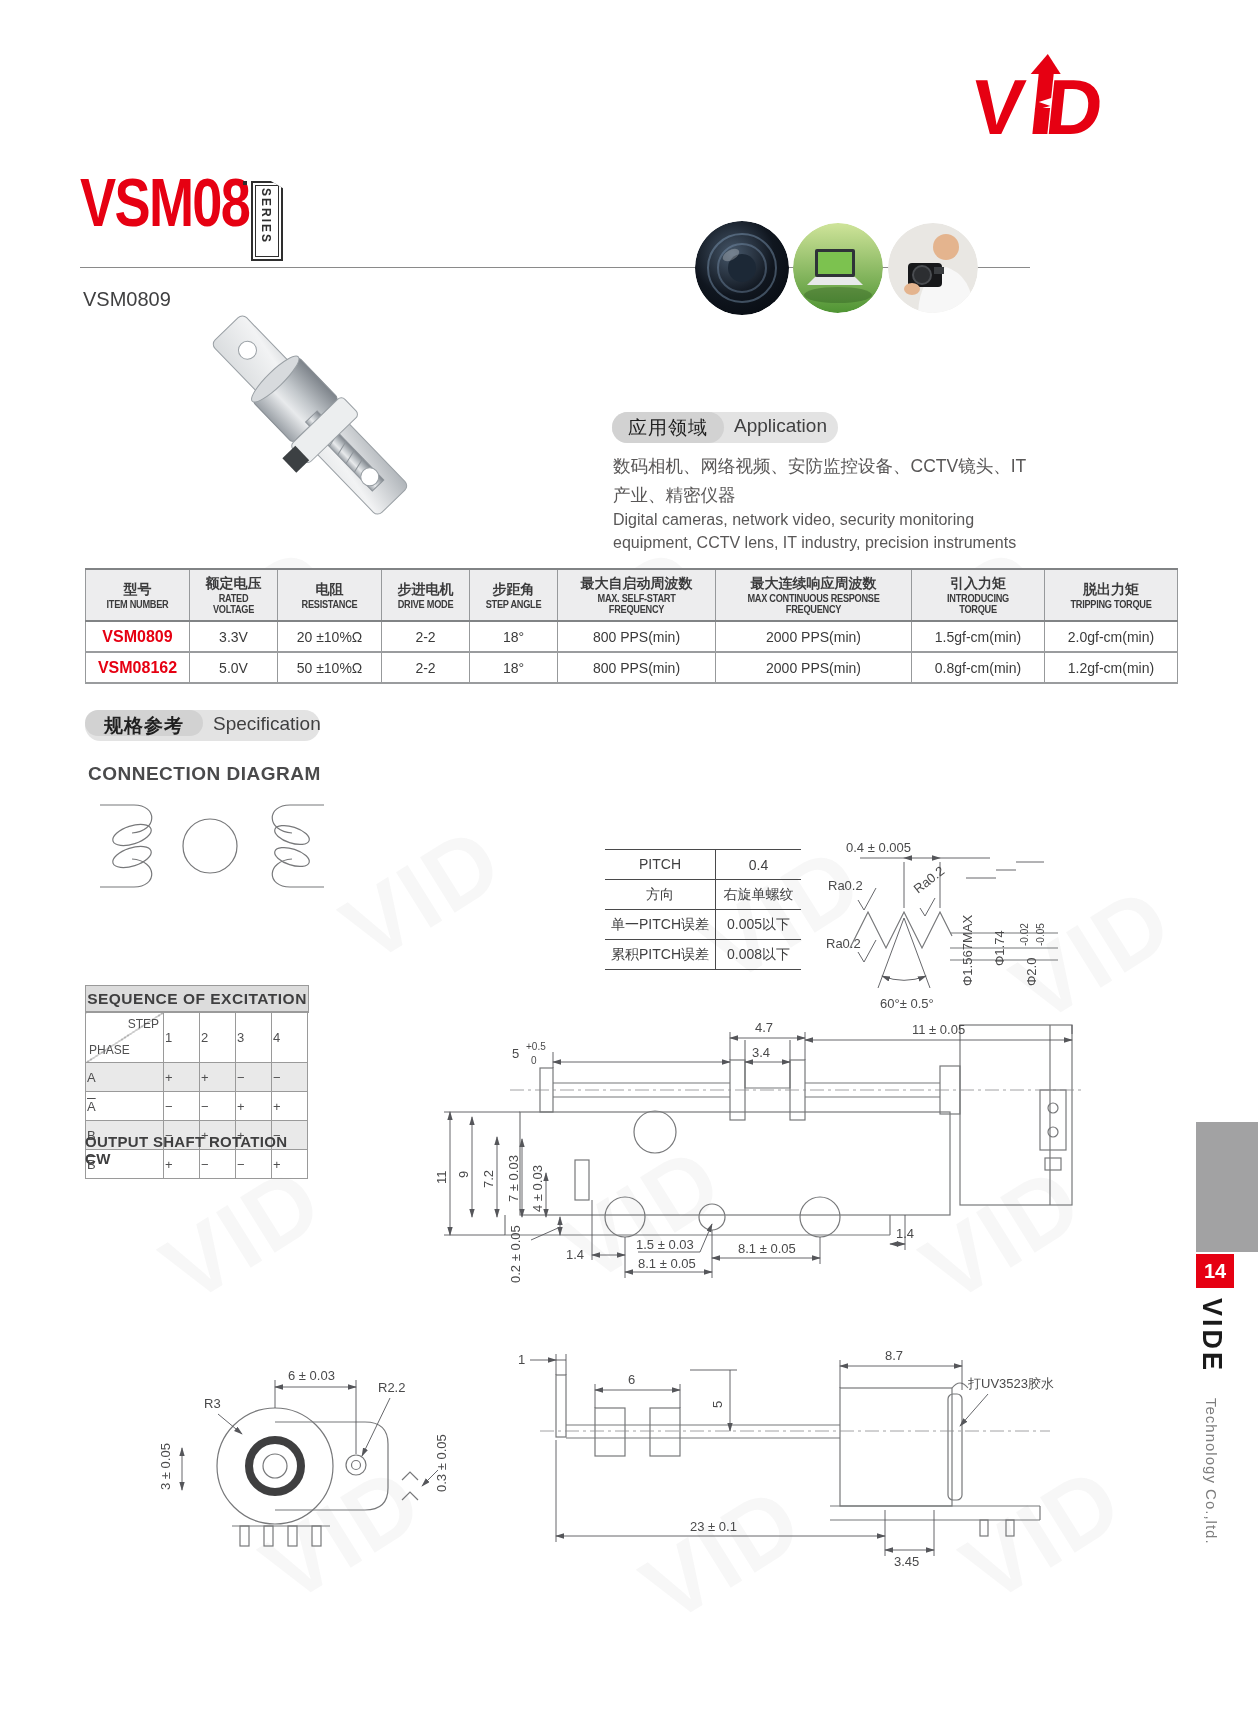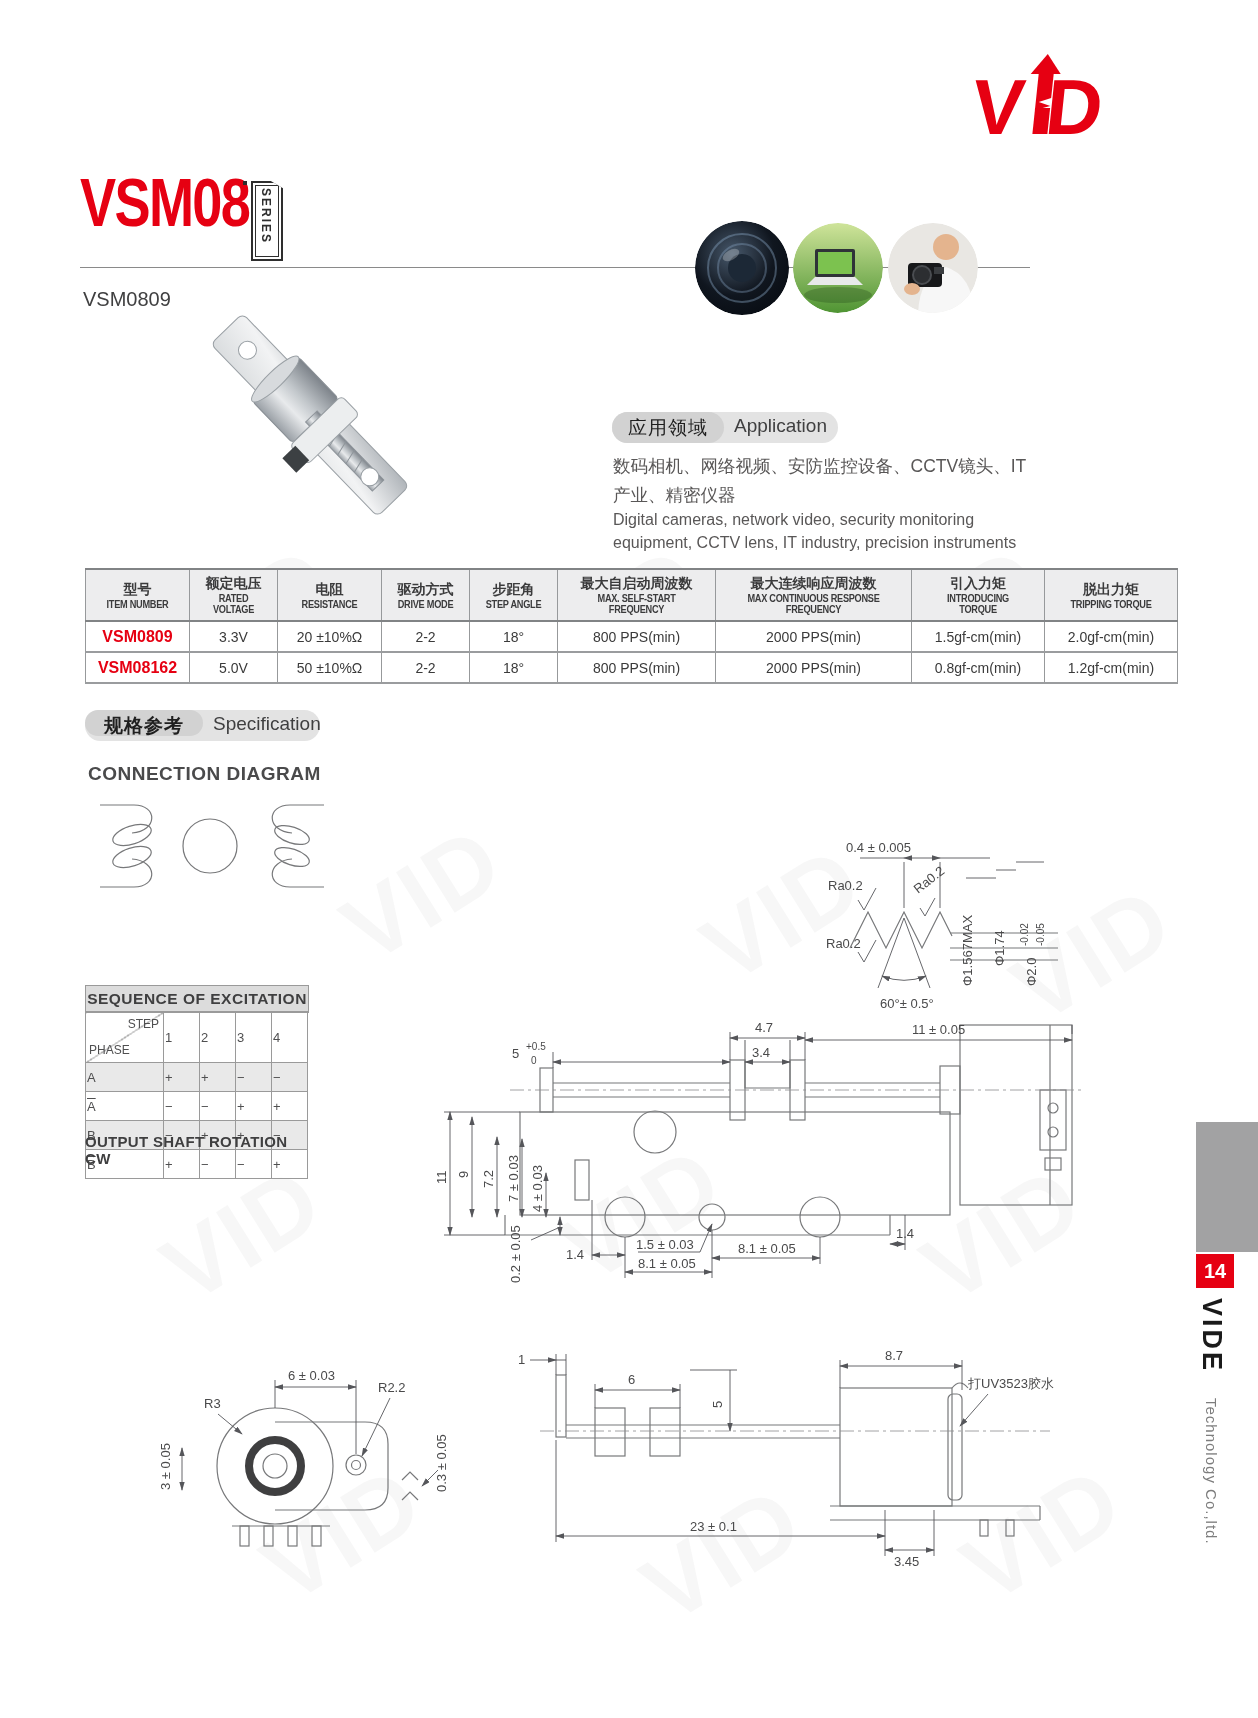--- a/index.html
+++ b/index.html
@@ -213,21 +213,21 @@
           </td>
       <td>
             <span class="hcn">额定电压</span>
             <span class="hen">RATED VOLTAGE</span>
           </td>
       <td>
             <span class="hcn">电阻</span>
             <span class="hen">RESISTANCE</span>
           </td>
       <td>
-            <span class="hcn">驱动方式</span>
+            <span class="hcn">步进电机</span>
             <span class="hen">DRIVE MODE</span>
           </td>
       <td>
             <span class="hcn">步距角</span>
             <span class="hen">STEP ANGLE</span>
           </td>
       <td>
             <span class="hcn">最大自启动周波数</span>
             <span class="hen">MAX. SELF-START FREQUENCY</span>
           </td>
@@ -281,20 +281,38 @@
       <path d="M8,10 H42 C66,10 66,36 40,38 M40,64 C66,66 66,92 42,92 H8"></path>
       <ellipse cx="40" cy="40" rx="20" ry="9" transform="rotate(-18 40 40)"></ellipse>
       <ellipse cx="40" cy="62" rx="20" ry="9" transform="rotate(-18 40 62)"></ellipse>
       <circle cx="118" cy="51" r="27"></circle>
       <path d="M232,10 H198 C174,10 174,36 200,38 M200,64 C174,66 174,92 198,92 H232"></path>
       <ellipse cx="200" cy="40" rx="18" ry="8" transform="rotate(18 200 40)"></ellipse>
       <ellipse cx="200" cy="62" rx="18" ry="8" transform="rotate(18 200 62)"></ellipse>
     </g>
   </svg>
 
+  <div class="abs ptable">
+    <div class="prow">
+        <div class="pl">PITCH</div>
+        <div class="pr">0.4</div>
+      </div>
+    <div class="prow">
+        <div class="pl">方向</div>
+        <div class="pr">右旋单螺纹</div>
+      </div>
+    <div class="prow">
+        <div class="pl">单一PITCH误差</div>
+        <div class="pr">0.005以下</div>
+      </div>
+    <div class="prow">
+        <div class="pl">累积PITCH误差</div>
+        <div class="pr">0.008以下</div>
+      </div>
+  </div>
 
   <svg class="abs" style="left:800px;top:790px" width="270" height="240" viewBox="0 0 270 240">
     <defs>
         <marker id="at" markerWidth="10" markerHeight="8" refX="9" refY="3" orient="auto-start-reverse">
           <path d="M0,0 L10,3 L0,6 Z" fill="#55565a"></path>
         </marker>
       </defs>
     <text class="t" x="46" y="62">0.4 ± 0.005</text>
     <line class="d" x1="104" y1="68" x2="140" y2="68" marker-start="url(#at)" marker-end="url(#at)"></line>
     <line class="d" x1="60" y1="68" x2="104" y2="68"></line>

